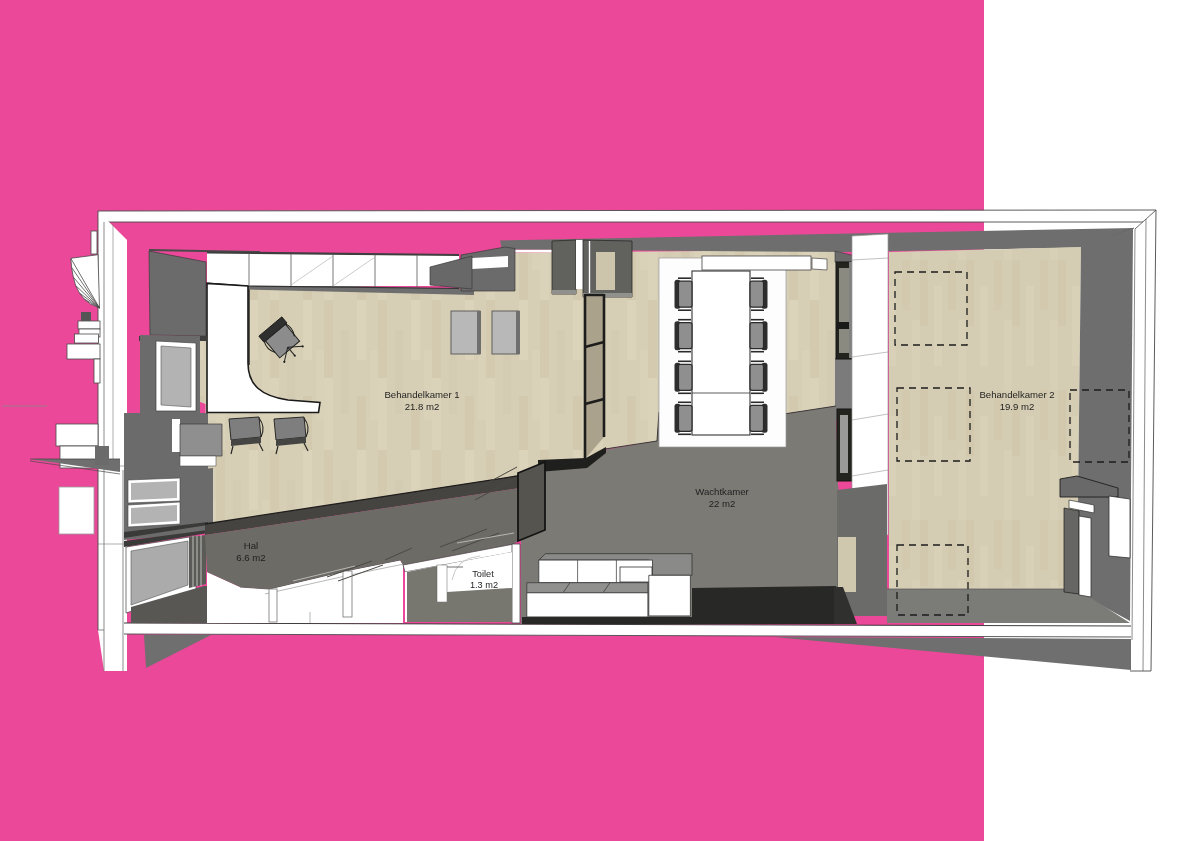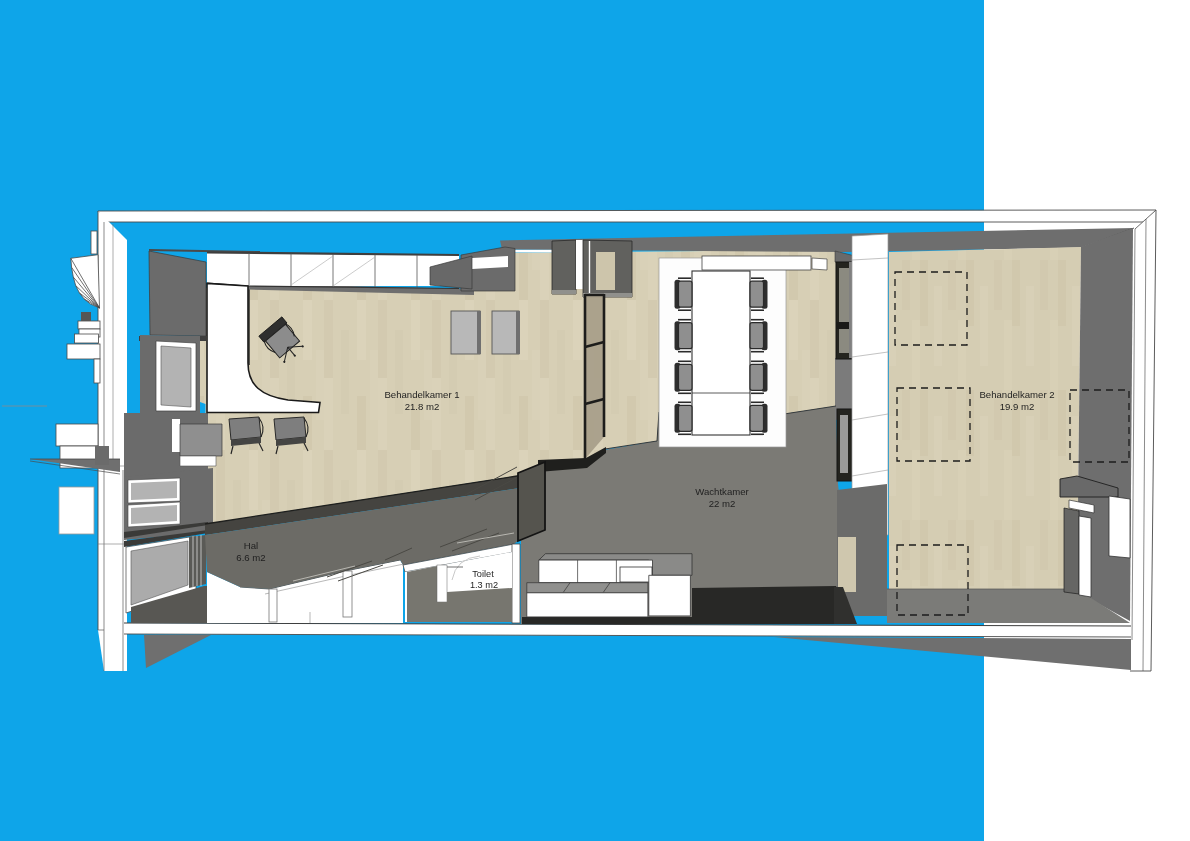--- a/index.html
+++ b/index.html
@@ -1,16 +1,16 @@
 <!DOCTYPE html>
 <html><head>
 <meta charset="utf-8">
 <style>
 html,body{margin:0;padding:0;background:#fff;}
-#c{position:relative;width:984px;height:841px;background:#0ea5e9;font-family:"Liberation Sans",sans-serif;}
+#c{position:relative;width:984px;height:841px;background:#ec4899;font-family:"Liberation Sans",sans-serif;}
 svg{position:absolute;top:0;left:0;}
 text{font-family:"Liberation Sans",sans-serif;fill:#1f1f1f;}
 </style>
 </head>
 <body>
 <div id="c">
 <svg width="1190" height="841" viewBox="0 0 1190 841">
 <defs>
 <pattern id="wd" width="54" height="150" patternUnits="userSpaceOnUse">
 <rect width="54" height="150" fill="#d7cfb5"></rect>

